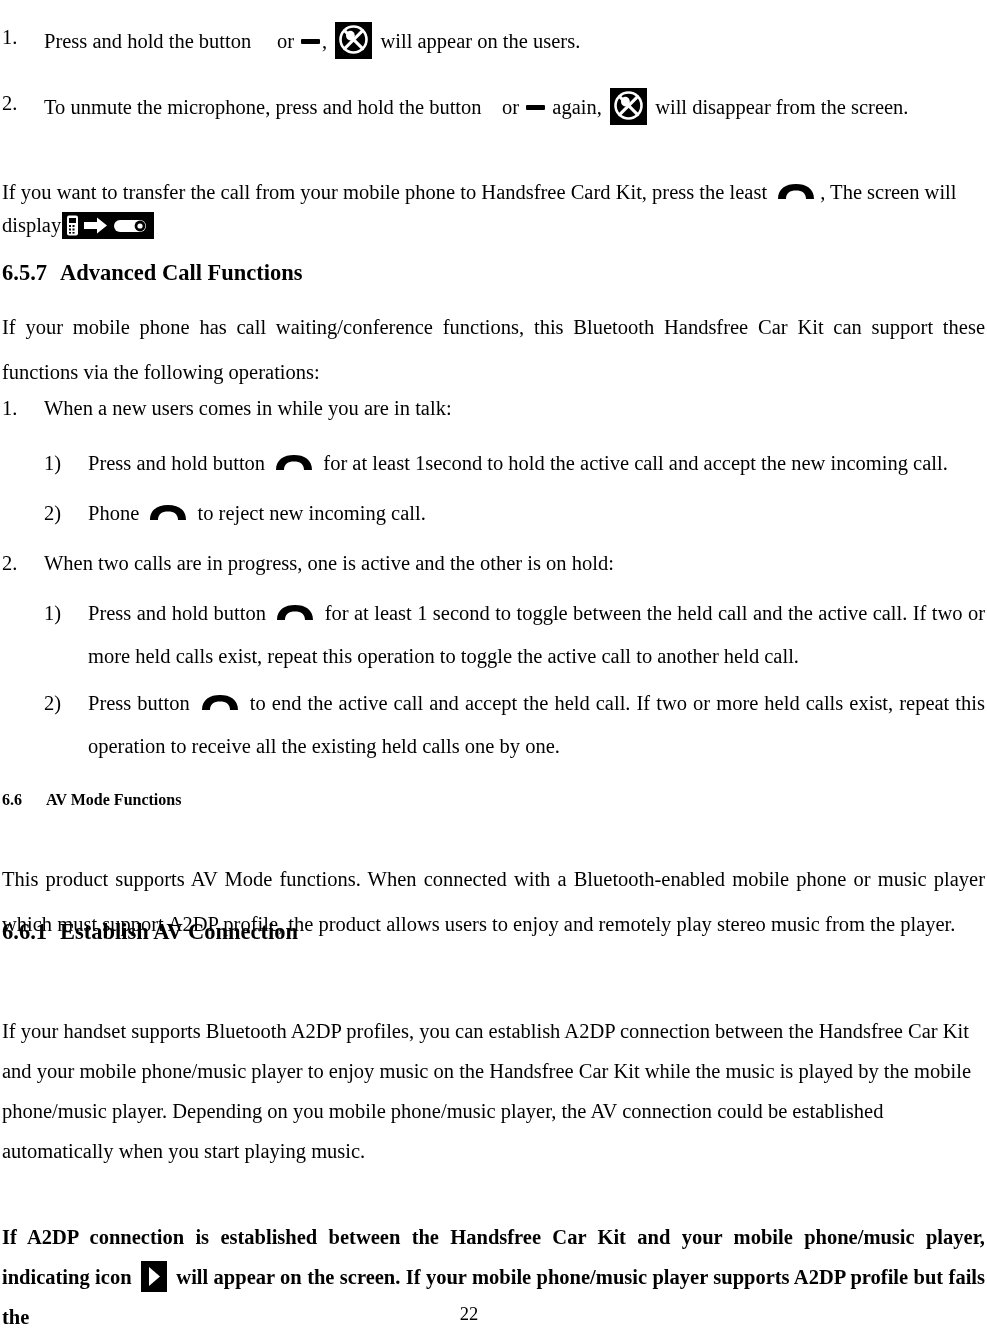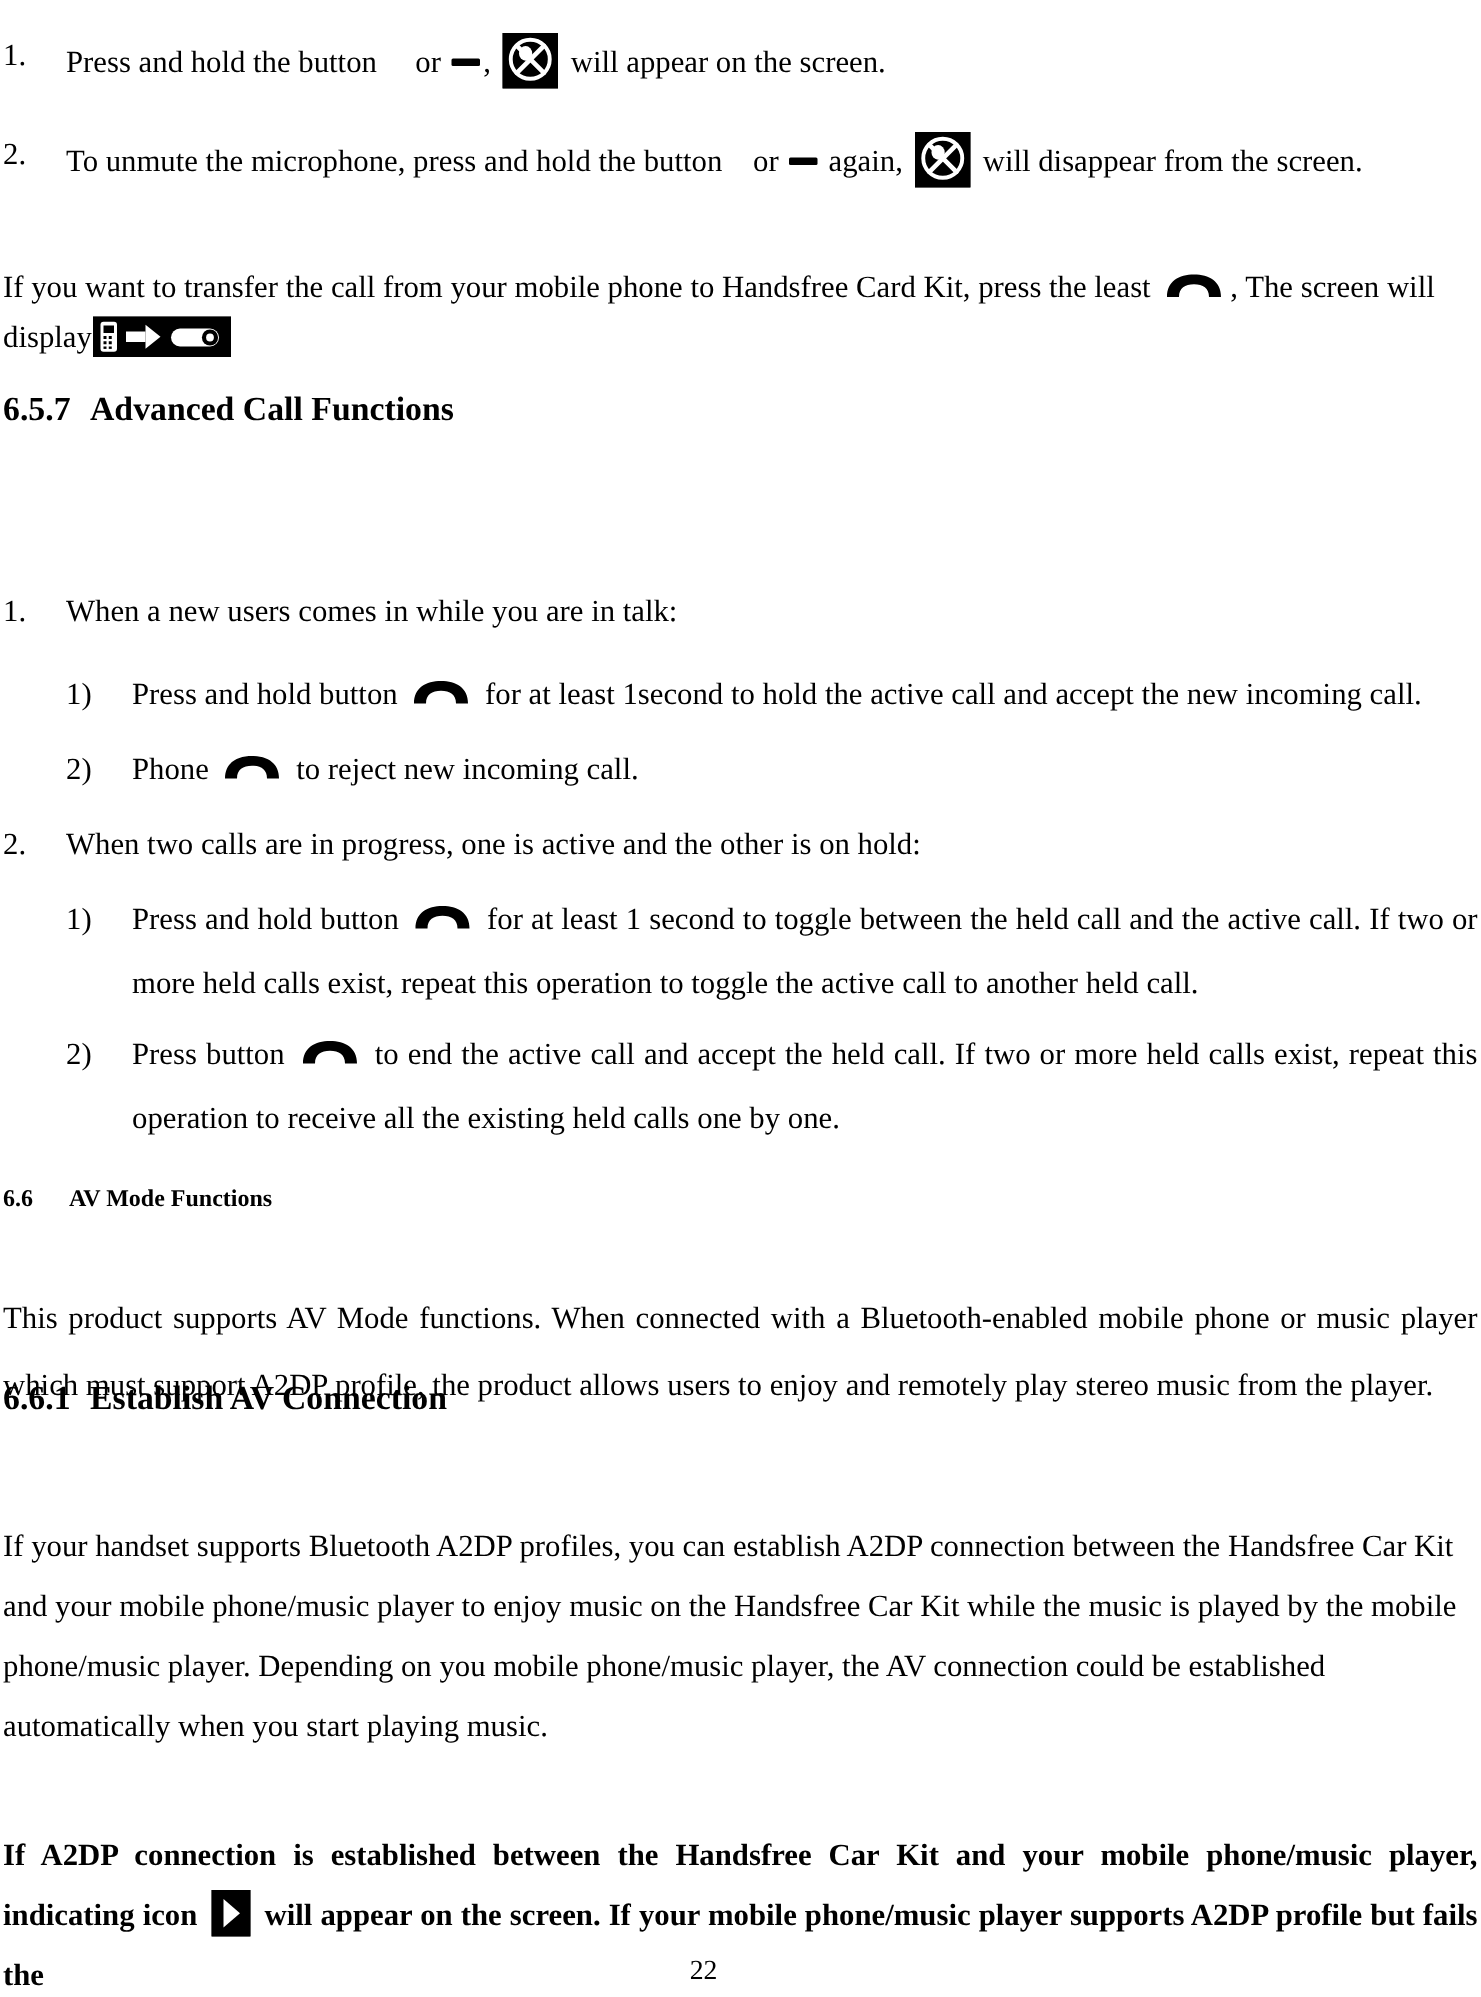--- a/index.html
+++ b/index.html
@@ -154,21 +154,21 @@
         <span class="ico ico-mute">
           <svg viewBox="0 0 37 37" width="37" height="37" aria-hidden="true">
             <rect x="0" y="0" width="37" height="37" fill="#000"></rect>
             <circle cx="18.5" cy="17.5" r="13" fill="none" stroke="#fff" stroke-width="2.6"></circle>
             <ellipse cx="15.4" cy="13.6" rx="4.4" ry="4.9" fill="#fff"></ellipse>
             <path d="M13.2 20.5 L23.6 20.5 L23.6 22.0 L13.2 22.0 Z" fill="#fff" opacity="0"></path>
             <path d="M9.6 8.6 L27.6 26.6" stroke="#fff" stroke-width="3.1" stroke-linecap="round"></path>
             <path d="M27.6 8.6 L9.6 26.6" stroke="#fff" stroke-width="3.1" stroke-linecap="round"></path>
           </svg>
         </span>
-        <span>will appear on the screen.</span>
+        <span>will appear on the users.</span>
       </span>
     </div>
   </div>
 
   <div class="abs" style="top:88px;">
     <div class="oitem">
       <span class="marker">2.</span>
       <span class="otext" style="text-align:left;">
         <span>To unmute the microphone, press and hold the button</span>
         &nbsp;&nbsp;&nbsp;<span>or</span>
@@ -219,20 +219,23 @@
       </span>
     </p>
   </div>
 
   <div class="abs" style="top:258px;">
     <div class="heading">
       <span class="num">6.5.7</span><span>Advanced Call Functions</span>
     </div>
   </div>
 
+  <div class="abs" style="top:305px;">
+    <p class="para loose">If your mobile phone has call waiting/conference functions, this Bluetooth Handsfree Car Kit can support these functions via the following operations:</p>
+  </div>
 
   <div class="abs" style="top:393px;">
     <div class="oitem">
       <span class="marker">1.</span>
       <span class="otext" style="text-align:left;">When a new users comes in while you are in talk:</span>
     </div>
   </div>
 
   <div class="abs" style="top:448px;">
     <div class="oitem lvl2">

